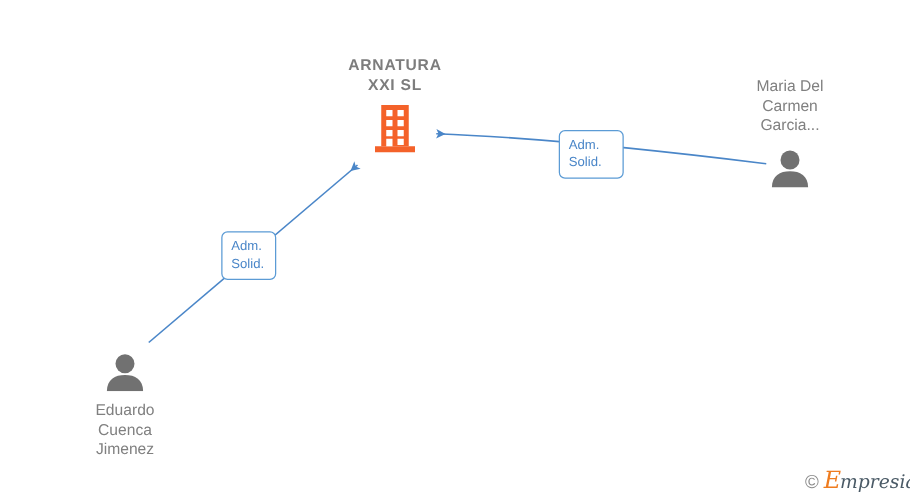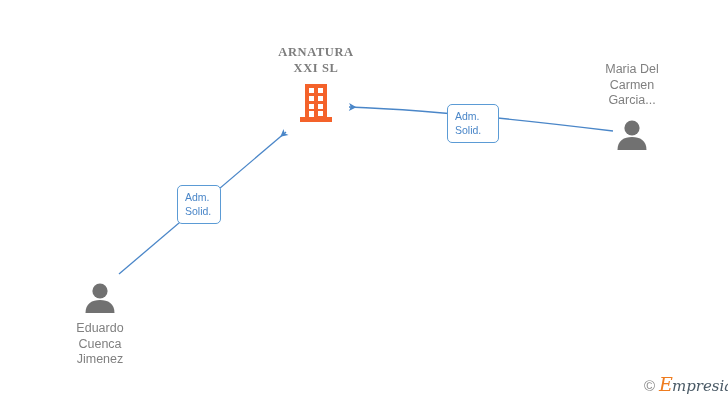--- a/index.html
+++ b/index.html
@@ -28,21 +28,20 @@
     pointer-events: none;
   }
 
   
   .company-node {
     position: absolute;
     left: 231px;
     top: 44px;
     width: 170px;
     text-align: center;
-    font-family: Liberation Serif, serif;
   }
   .company-title {
     font-size: 12.5px;
     font-weight: bold;
     color: #7d7d7d;
     line-height: 16px;
     letter-spacing: 0.6px;
     white-space: pre-line;
   }
   .building-icon {

